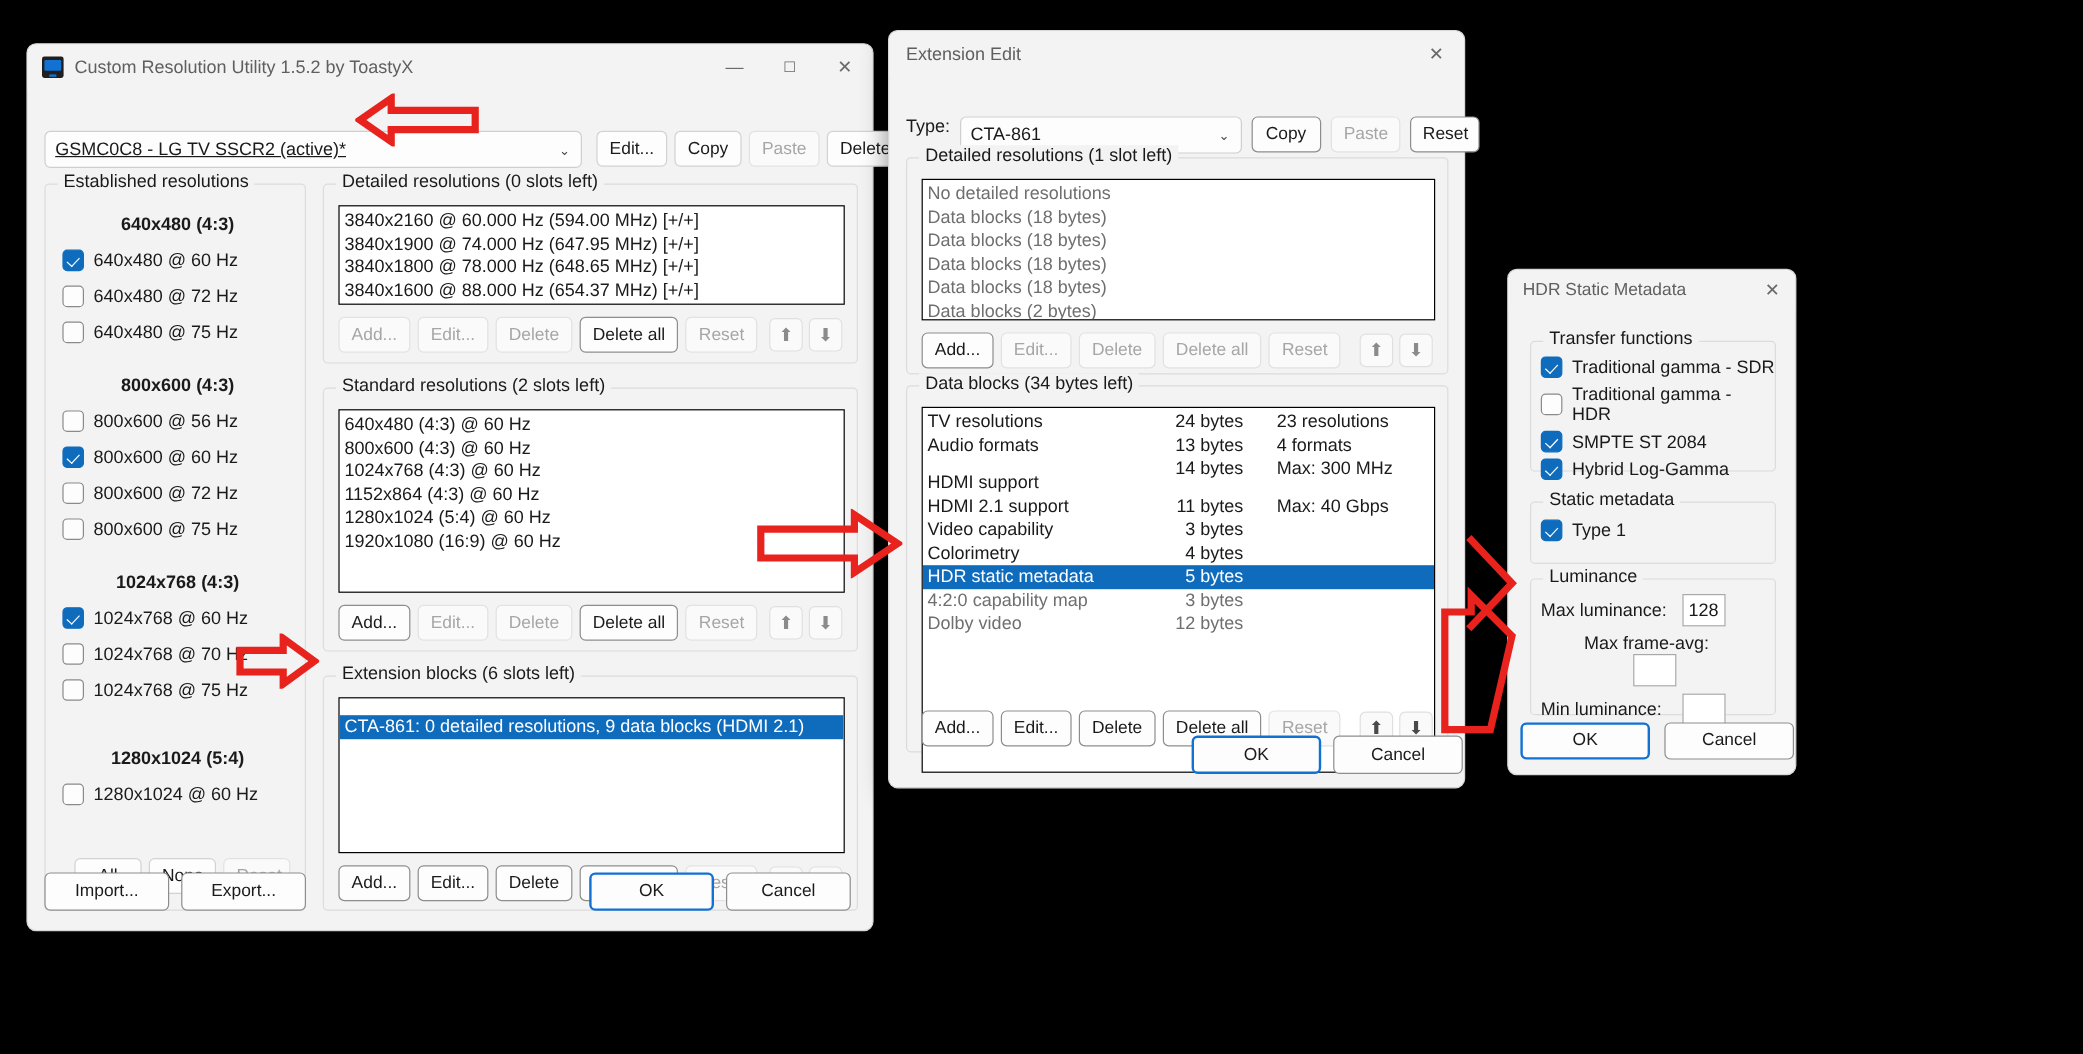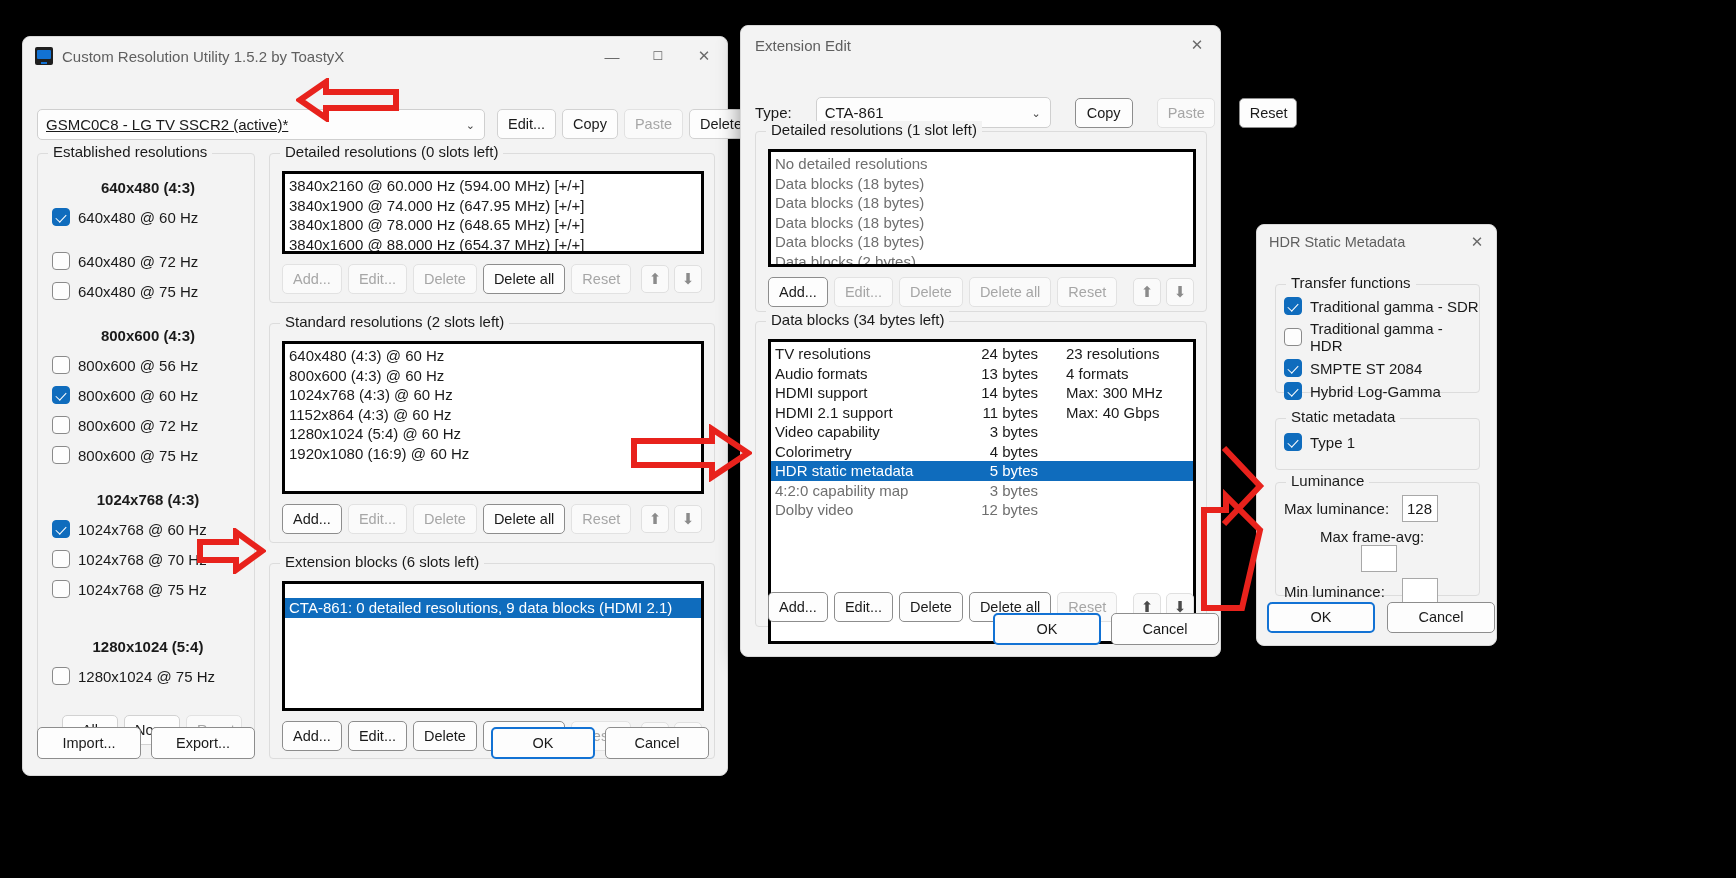--- a/index.html
+++ b/index.html
@@ -96,21 +96,21 @@
     background:#f3f3f3;
     padding:0 5px;
     font-size:15px;
     color:#1a1a1a;
     white-space:nowrap;
   }
 
   .listbox {
     position:absolute;
     background:#fff;
-    border:3px solid #000000;
+    border:1px solid #000000;
     overflow:hidden;
   }
   .listrow {
     font-size:15px;
     line-height:19.5px;
     padding:0 4px;
     white-space:nowrap;
     display:flex;
   }
   .listrow.sel { background:#0f6cbd; color:#fff; }
@@ -183,21 +183,21 @@
   <div class="group" style="left:14px; top:116px; width:218px; height:606px;">
     <div class="legend">Established resolutions</div>
 
     <div style="position:absolute; left:14px; top:17px; width:192px;">
 
       <div class="hdr-res" style="margin-top:8px;">640x480 (4:3)</div>
       <div class="cbrow" style="margin-top:12px;">
         <span class="cb on"></span>
         <span>640x480 @ 60 Hz</span>
       </div>
-      <div class="cbrow" style="margin-top:26px;">
+      <div class="cbrow" style="margin-top:12px;">
         <span class="cb"></span>
         <span>640x480 @ 72 Hz</span>
       </div>
       <div class="cbrow" style="margin-top:12px;">
         <span class="cb"></span>
         <span>640x480 @ 75 Hz</span>
       </div>
 
       <div class="hdr-res" style="margin-top:27px;">800x600 (4:3)</div>
       <div class="cbrow" style="margin-top:12px;">
@@ -227,21 +227,21 @@
         <span>1024x768 @ 70 Hz</span>
       </div>
       <div class="cbrow" style="margin-top:12px;">
         <span class="cb"></span>
         <span>1024x768 @ 75 Hz</span>
       </div>
 
       <div class="hdr-res" style="margin-top:40px;">1280x1024 (5:4)</div>
       <div class="cbrow" style="margin-top:12px;">
         <span class="cb"></span>
-        <span>1280x1024 @ 75 Hz</span>
+        <span>1280x1024 @ 60 Hz</span>
       </div>
     </div>
 
     <div style="position:absolute; left:24px; bottom:13px; display:flex; gap:6px;">
       <div class="btn" style="width:56px;">All</div>
       <div class="btn" style="width:56px;">None</div>
       <div class="btn disabled" style="width:56px;">Reset</div>
     </div>
   </div>
 
@@ -319,21 +319,21 @@
 
 <div class="window" style="left:740px; top:25px; width:481px; height:632px;">
 
   <div class="titlebar" style="padding-left:14px;">
     <span class="title-text">Extension Edit</span>
     <span class="caption-btns">
       <span class="cap close">✕</span>
     </span>
   </div>
 
-  <div style="position:absolute; left:14px; top:71px; display:flex; align-items:center; gap:24px;">
+  <div style="position:absolute; left:14px; top:71px; display:flex; align-items:flex-start; gap:8px;">
     <span class="lbl">Type:</span>
     <div class="combo" style="width:235px;">
       <span>CTA-861</span>
       <span class="chev">⌄</span>
     </div>
     <div class="btn strongborder" style="width:58px;">Copy</div>
     <div class="btn disabled" style="width:58px;">Paste</div>
     <div class="btn strongborder" style="width:58px;">Reset</div>
   </div>
 
@@ -367,21 +367,21 @@
         <span class="c1" style="width:185px;">TV resolutions</span>
         <span class="c2" style="width:78px;">24 bytes</span>
         <span class="c3" style="padding-left:28px;">23 resolutions</span>
       </div>
       <div class="listrow">
         <span class="c1" style="width:185px;">Audio formats</span>
         <span class="c2" style="width:78px;">13 bytes</span>
         <span class="c3" style="padding-left:28px;">4 formats</span>
       </div>
       <div class="listrow">
-        <span class="c1" style="width:185px;">HDMI support</span>
+        <span class="c1" style="width:185px;margin-top:12px;">HDMI support</span>
         <span class="c2" style="width:78px;">14 bytes</span>
         <span class="c3" style="padding-left:28px;">Max: 300 MHz</span>
       </div>
       <div class="listrow">
         <span class="c1" style="width:185px;">HDMI 2.1 support</span>
         <span class="c2" style="width:78px;">11 bytes</span>
         <span class="c3" style="padding-left:28px;">Max: 40 Gbps</span>
       </div>
       <div class="listrow">
         <span class="c1" style="width:185px;">Video capability</span>

